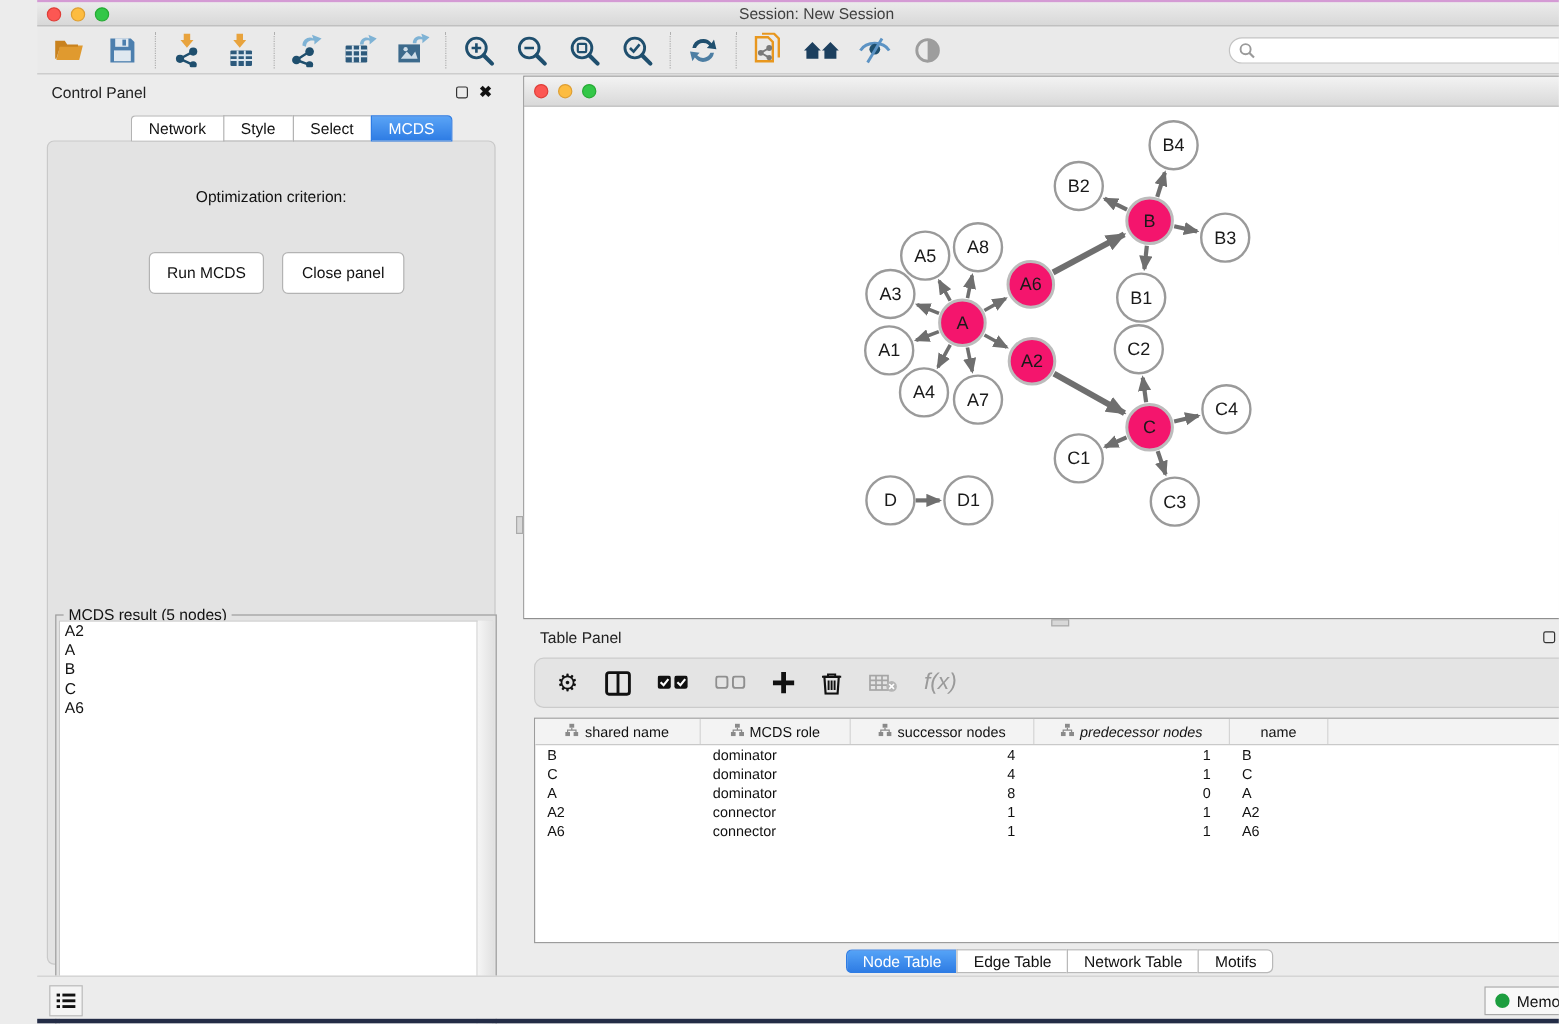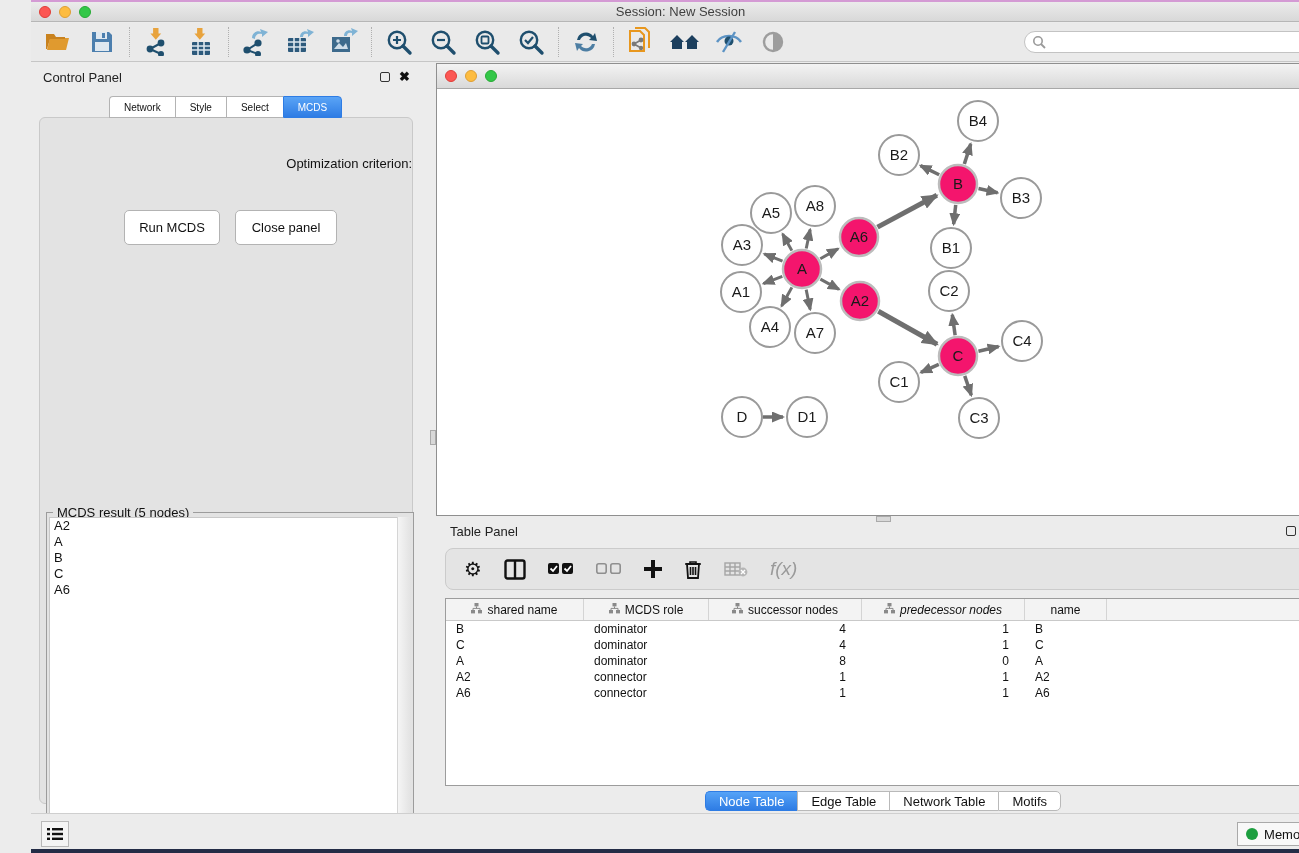--- a/index.html
+++ b/index.html
@@ -33,28 +33,28 @@
   #search-box input { border:none; outline:none; flex:1; font-size:12px; background:transparent; }
 
   
   #control-panel { left:0; top:63px; width:391px; height:750px; }
   .panel-head { height:28px; display:flex; align-items:center; padding:0 12px; }
   .panel-head .ph-title { font-size:13px; color:#222; }
   .ph-icons { margin-left:auto; display:flex; gap:9px; align-items:center; }
   .float-icon { width:10px; height:10px; border:1.5px solid #333; border-radius:2px; }
   .close-icon { font-size:13px; font-weight:bold; color:#111; line-height:10px; }
   #cp-tabs { position:absolute; left:78px; top:33px; display:flex; z-index:3; }
-  .cp-tab { height:22px; padding:0 14px; font-size:10px; color:#111; background:#fff;
+  .cp-tab { height:22px; padding:0 14px; font-size:13px; color:#111; background:#fff;
     border:1px solid #b3b3b3; border-right:none; display:flex; align-items:center; }
   .cp-tab:first-child { border-radius:4px 0 0 0; }
   .cp-tab:last-child { border-right:1px solid #b3b3b3; border-radius:0 4px 0 0; }
   .cp-tab.active { background:linear-gradient(#5aa4f6,#2e7ce4); color:#fff; border-color:#2e7ce4; }
   #cp-surface { position:absolute; left:8px; top:54px; width:374px; height:687px;
     background:#e3e3e3; border:1px solid #c9c9c9; border-radius:6px; }
-  #opt-label { position:absolute; left:0; width:100%; top:38px; text-align:right; font-size:13px; color:#111; }
+  #opt-label { position:absolute; left:0; width:100%; top:38px; text-align:center; font-size:13px; color:#111; }
   #criterion-select { position:absolute; left:35px; top:58px; width:304px; height:23px;
     background:#fff; border:1px solid #b3b3b3; border-radius:4px; display:flex; align-items:center; }
   #criterion-select .sel-text { flex:1; font-size:13px; padding-left:8px; color:#111; white-space:nowrap; }
   #criterion-select .stepper { width:20px; height:19px; margin-right:2px; border-radius:4px;
     background:linear-gradient(#6cb1f7,#2e7ce4); color:#fff; font-size:8px; line-height:9px;
     display:flex; flex-direction:column; align-items:center; justify-content:center; }
   .cp-btn { position:absolute; top:92px; height:35px; background:#fff; border:1px solid #b3b3b3;
     border-radius:5px; font-size:13px; color:#111; display:flex; align-items:center; justify-content:center; }
   #run-btn { left:84px; width:96px; }
   #closepanel-btn { left:195px; width:102px; }

